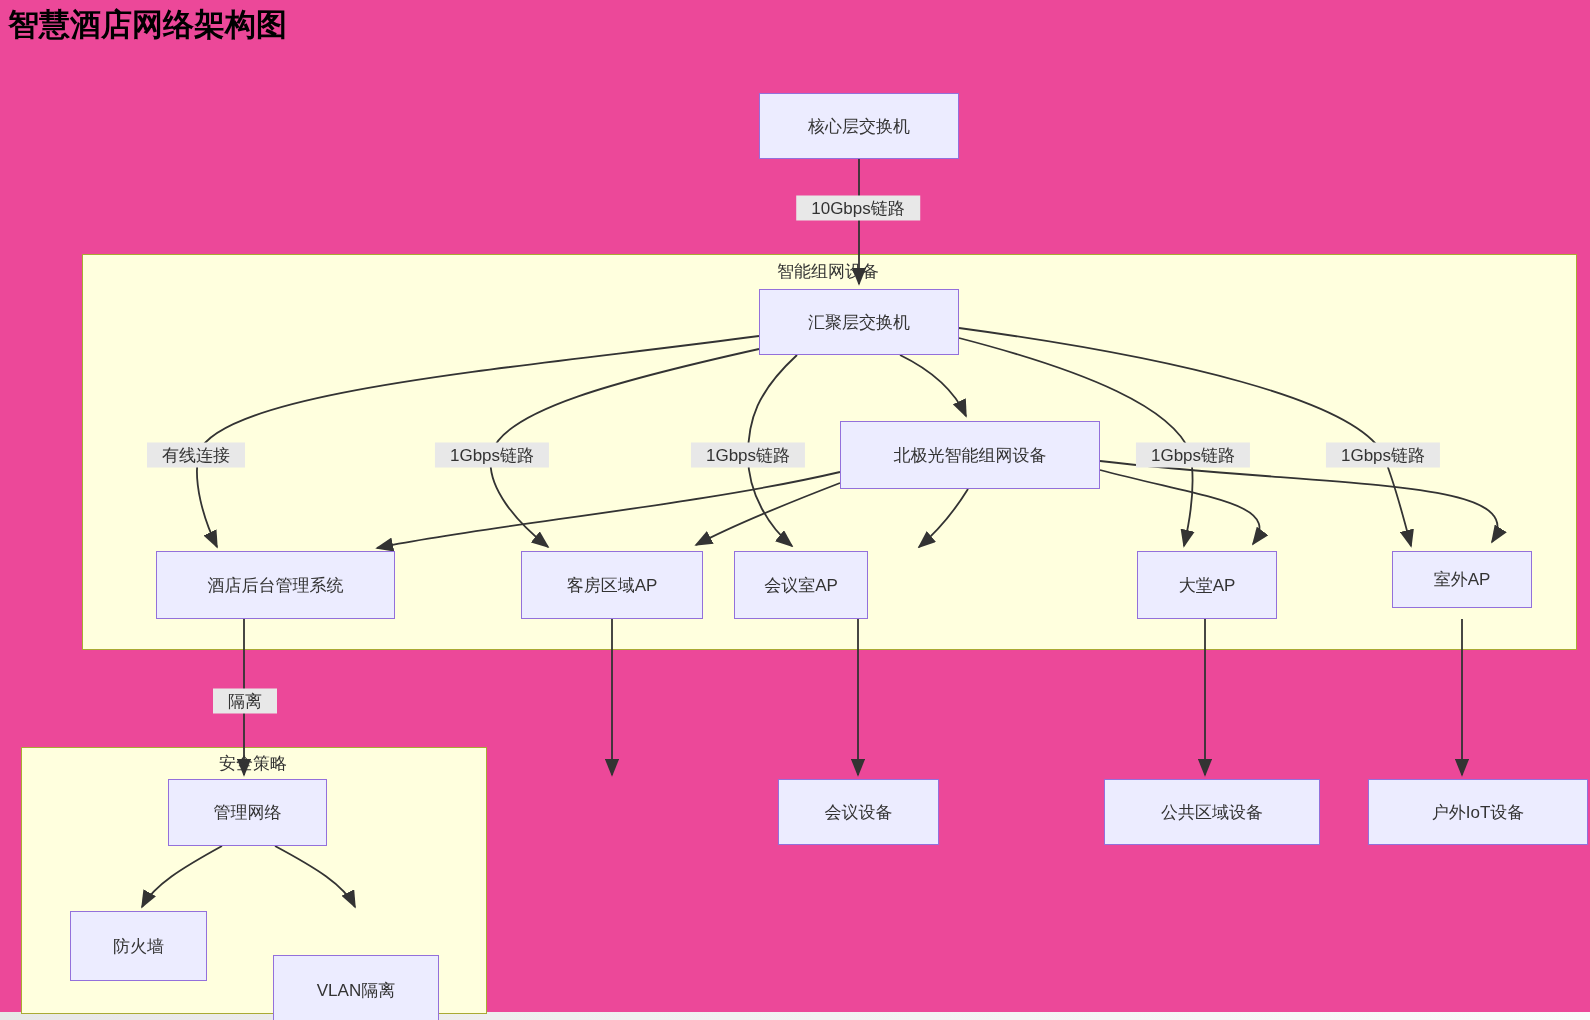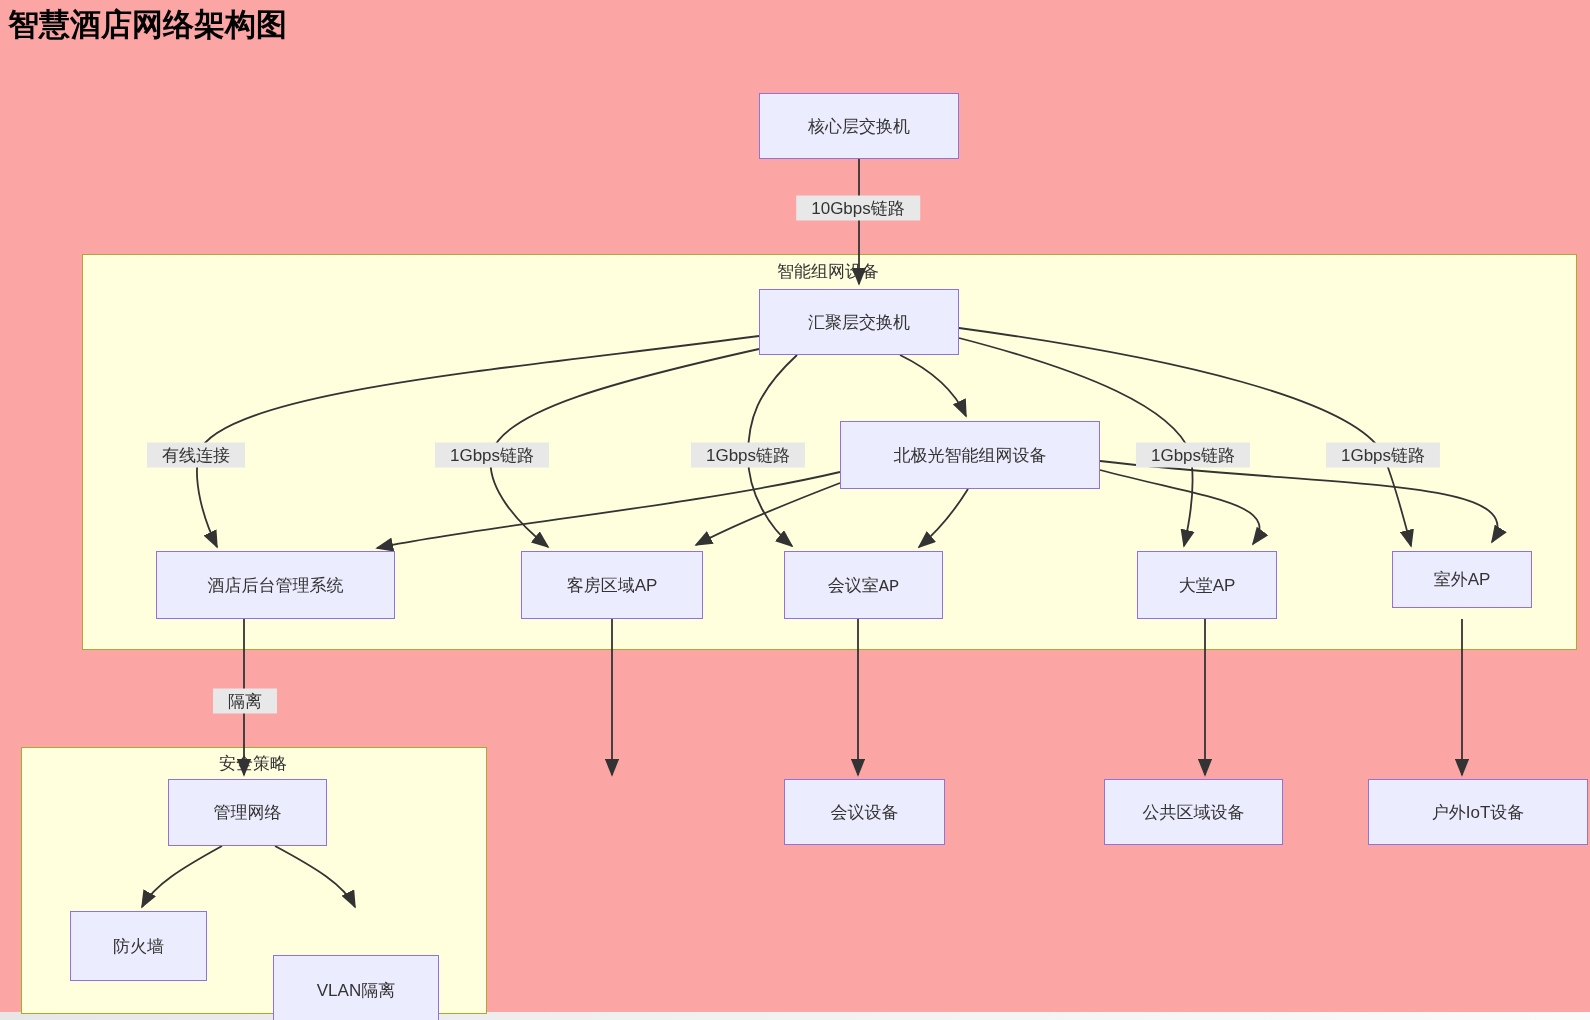--- a/index.html
+++ b/index.html
@@ -2,21 +2,21 @@
 <html><head>
 <meta charset="utf-8">
 <style>
   html,body{margin:0;padding:0;background:#ffffff;}
   .canvas{
     position:relative;
     width:1590px;height:1020px;
     font-family:"Liberation Sans","DejaVu Sans",sans-serif;
     color:#333;
     overflow:hidden;
-    background:#fca5a5;
+    background:#ec4899;
   }
   .diagram-title{
     position:absolute;left:8px;top:4px;
     font-size:31px;font-weight:700;color:#000;
   }
   .cluster{
     position:absolute;
     background:#ffffde;
     border:1px solid #aaaa33;
     z-index:1;
@@ -92,26 +92,26 @@
       <path d="M275,846 C316,868 344,885 355,907" marker-end="url(#arrow)"></path>
     </g>
   </svg>
 
   <div class="node" style="left:759px;top:289px;width:200px;height:66px;">汇聚层交换机</div>
   <div class="node" style="left:759px;top:93px;width:200px;height:66px;">核心层交换机</div>
   <div class="node" style="left:840px;top:421px;width:260px;height:68px;">北极光智能组网设备</div>
 
   <div class="node" style="left:123px;top:551px;width:239px;height:68px;margin-left:33px;">酒店后台管理系统</div>
   <div class="node" style="left:521px;top:551px;width:182px;height:68px;">客房区域AP</div>
-  <div class="node" style="left:784px;top:551px;width:159px;height:68px;font-family:Liberation Mono, monospace;">会议室AP</div>
+  <div class="node" style="left:734px;top:551px;width:134px;height:68px;">会议室AP</div>
   <div class="node" style="left:1137px;top:551px;width:140px;height:68px;">大堂AP</div>
   <div class="node" style="left:1392px;top:551px;width:140px;height:57px;">室外AP</div>
 
-  <div class="node" style="left:778px;top:779px;width:161px;height:66px;margin-left:6px;">会议设备</div>
-  <div class="node" style="left:1104px;top:779px;width:179px;height:66px;">公共区域设备</div>
+  <div class="node" style="left:778px;top:779px;width:161px;height:66px;">会议设备</div>
+  <div class="node" style="left:1104px;top:779px;width:216px;height:66px;">公共区域设备</div>
   <div class="node" style="left:1368px;top:779px;width:220px;height:66px;">户外IoT设备</div>
 
   <div class="node" style="left:168px;top:779px;width:159px;height:67px;">管理网络</div>
   <div class="node" style="left:70px;top:911px;width:137px;height:70px;">防火墙</div>
   <div class="node" style="left:273px;top:911px;width:166px;height:70px;margin-top:44px;">VLAN隔离</div>
 
   <div class="edge-label" style="left:858px;top:208px;">10Gbps链路</div>
   <div class="edge-label" style="left:196px;top:455px;">有线连接</div>
   <div class="edge-label" style="left:492px;top:455px;">1Gbps链路</div>
   <div class="edge-label" style="left:748px;top:455px;">1Gbps链路</div>

